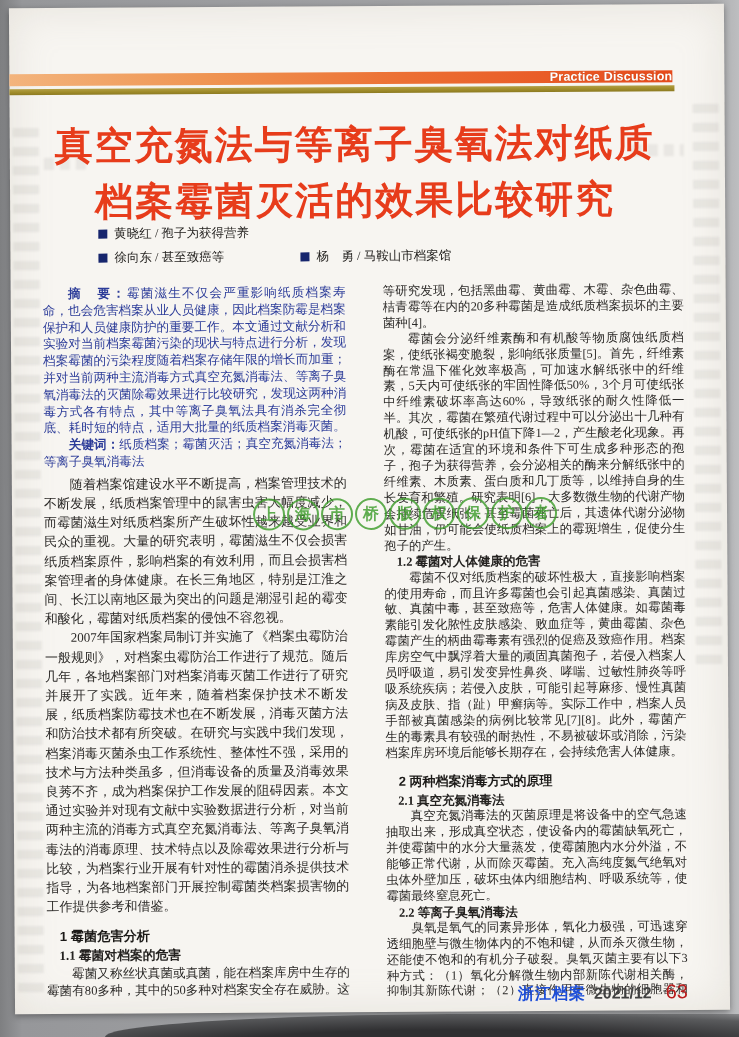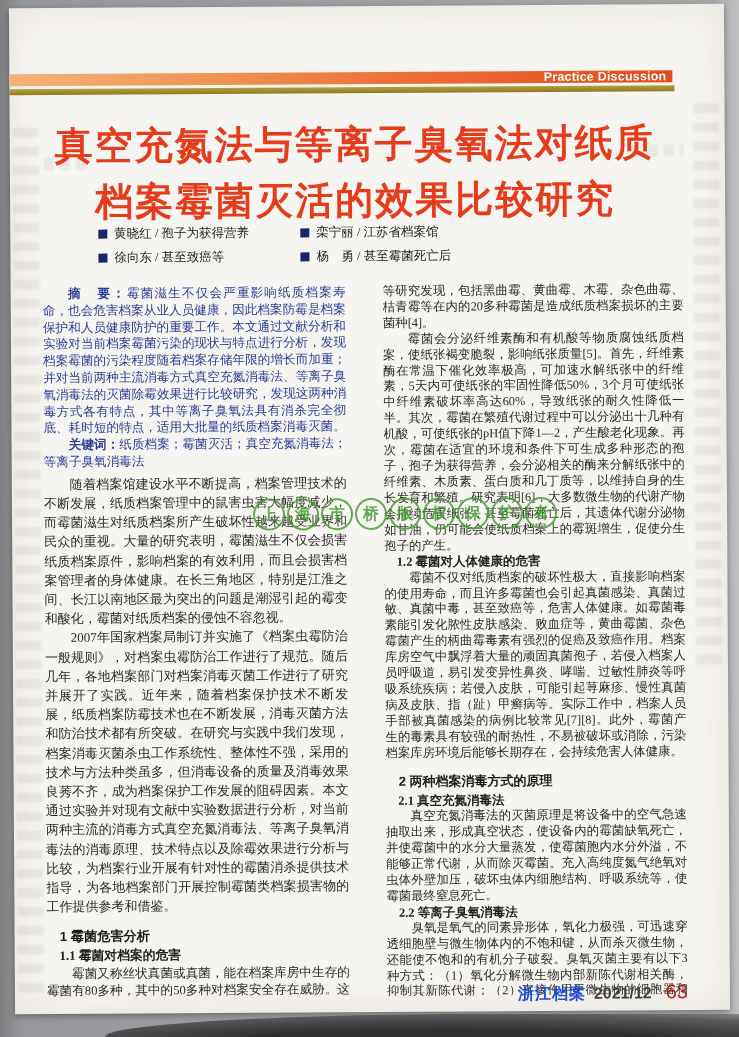--- a/index.html
+++ b/index.html
@@ -32,21 +32,21 @@
     background:repeating-linear-gradient(90deg, rgba(95,92,88,.55) 0 10px, rgba(0,0,0,0) 10px 16px);
   }
   
   .bar-orange{
     position:absolute;left:-6px;top:66px;width:669px;height:12px;
     background:linear-gradient(90deg,#f3b57e 0%,#ef9553 30%,#ec6f33 60%,#e64a1c 100%);
     display:flex;align-items:center;justify-content:flex-end;
   }
   .bar-tag{
     color:#ffffff;font-family:"Liberation Sans",sans-serif;font-weight:bold;
-    font-size:12.5px;line-height:12px;padding-right:6px;letter-spacing:.2px;
+    font-size:12.5px;line-height:12px;letter-spacing:.2px;
     text-shadow:0 0 1px rgba(150,60,20,.6);
     text-align:right;
   }
   .bar-olive{
     position:absolute;left:-6px;top:81px;width:671px;height:6px;
     background:linear-gradient(180deg,#b3a046 0%,#a08c2a 55%,#8d7b22 100%);
   }
   
   .title{
     position:absolute;left:0;top:110px;width:690px;text-align:center;
@@ -120,33 +120,29 @@
     <div>真空充氮法与等离子臭氧法对纸质</div>
     <div>档案霉菌灭活的效果比较研究</div>
   </div>
 
   <div class="authors">
     <div class="row">
       <span class="author col1">
         <span class="sq"></span>
         <span>黄晓红 / 孢子为获得营养</span>
       </span>
-      <span class="author col2">
-        <span class="sq"></span>
-        <span>栾宁丽 / 江苏省档案馆</span>
-      </span>
     </div>
     <div class="row">
       <span class="author col1">
         <span class="sq"></span>
         <span>徐向东 / 甚至致癌等</span>
       </span>
       <span class="author col2">
         <span class="sq"></span>
-        <span>杨　勇 / 甚至霉菌死亡后</span>
+        <span>杨　勇 / 马鞍山市档案馆</span>
       </span>
     </div>
   </div>
 
   <div class="col col-left">
     <p class="abs"><b>摘　要：</b><span>霉菌滋生不仅会严重影响纸质档案寿命，也会危害档案从业人员健康，因此档案防霉是档案保护和人员健康防护的重要工作。本文通过文献分析和实验对当前档案霉菌污染的现状与特点进行分析，发现档案霉菌的污染程度随着档案存储年限的增长而加重；并对当前两种主流消毒方式真空充氮消毒法、等离子臭氧消毒法的灭菌除霉效果进行比较研究，发现这两种消毒方式各有特点，其中等离子臭氧法具有消杀完全彻底、耗时短的特点，适用大批量的纸质档案消毒灭菌。</span></p>
     <p class="kw"><b>关键词：</b><span>纸质档案；霉菌灭活；真空充氮消毒法；等离子臭氧消毒法</span></p>
     <p class="body-p first">随着档案馆建设水平不断提高，档案管理技术的不断发展，纸质档案管理中的鼠害虫害大幅度减少，而霉菌滋生对纸质档案所产生破坏性越来越受业界和民众的重视。大量的研究表明，霉菌滋生不仅会损害纸质档案原件，影响档案的有效利用，而且会损害档案管理者的身体健康。在长三角地区，特别是江淮之间、长江以南地区最为突出的问题是潮湿引起的霉变和酸化，霉菌对纸质档案的侵蚀不容忽视。</p>
     <p class="body-p">2007年国家档案局制订并实施了《档案虫霉防治一般规则》，对档案虫霉防治工作进行了规范。随后几年，各地档案部门对档案消毒灭菌工作进行了研究并展开了实践。近年来，随着档案保护技术不断发展，纸质档案防霉技术也在不断发展，消毒灭菌方法和防治技术都有所突破。在研究与实践中我们发现，档案消毒灭菌杀虫工作系统性、整体性不强，采用的技术与方法种类虽多，但消毒设备的质量及消毒效果良莠不齐，成为档案保护工作发展的阻碍因素。本文通过实验并对现有文献中实验数据进行分析，对当前两种主流的消毒方式真空充氮消毒法、等离子臭氧消毒法的消毒原理、技术特点以及除霉效果进行分析与比较，为档案行业开展有针对性的霉菌消杀提供技术指导，为各地档案部门开展控制霉菌类档案损害物的工作提供参考和借鉴。</p>
     <p class="h-sec">1 霉菌危害分析</p>

